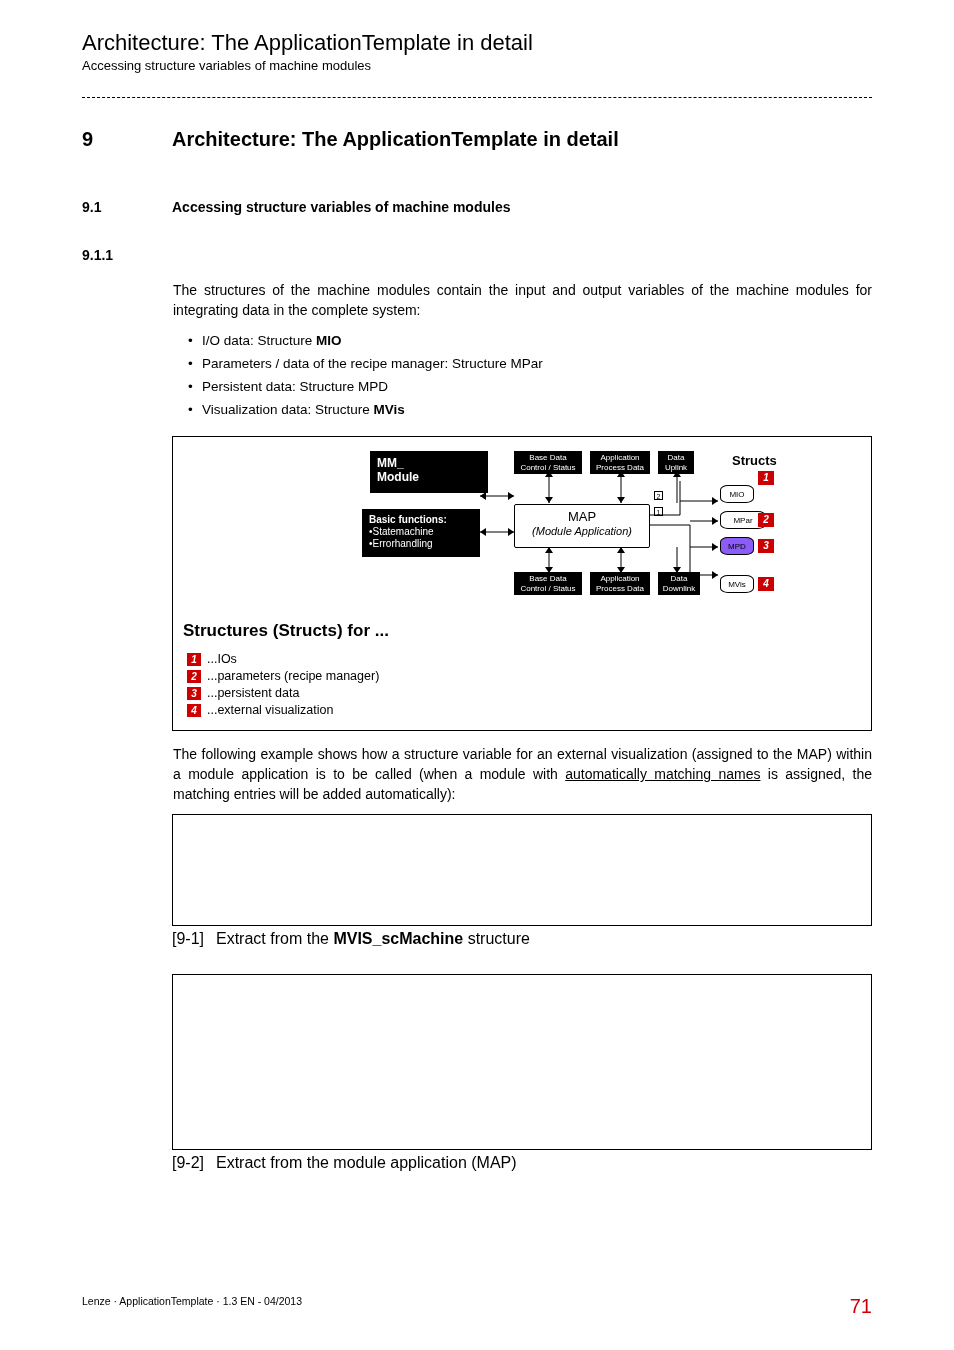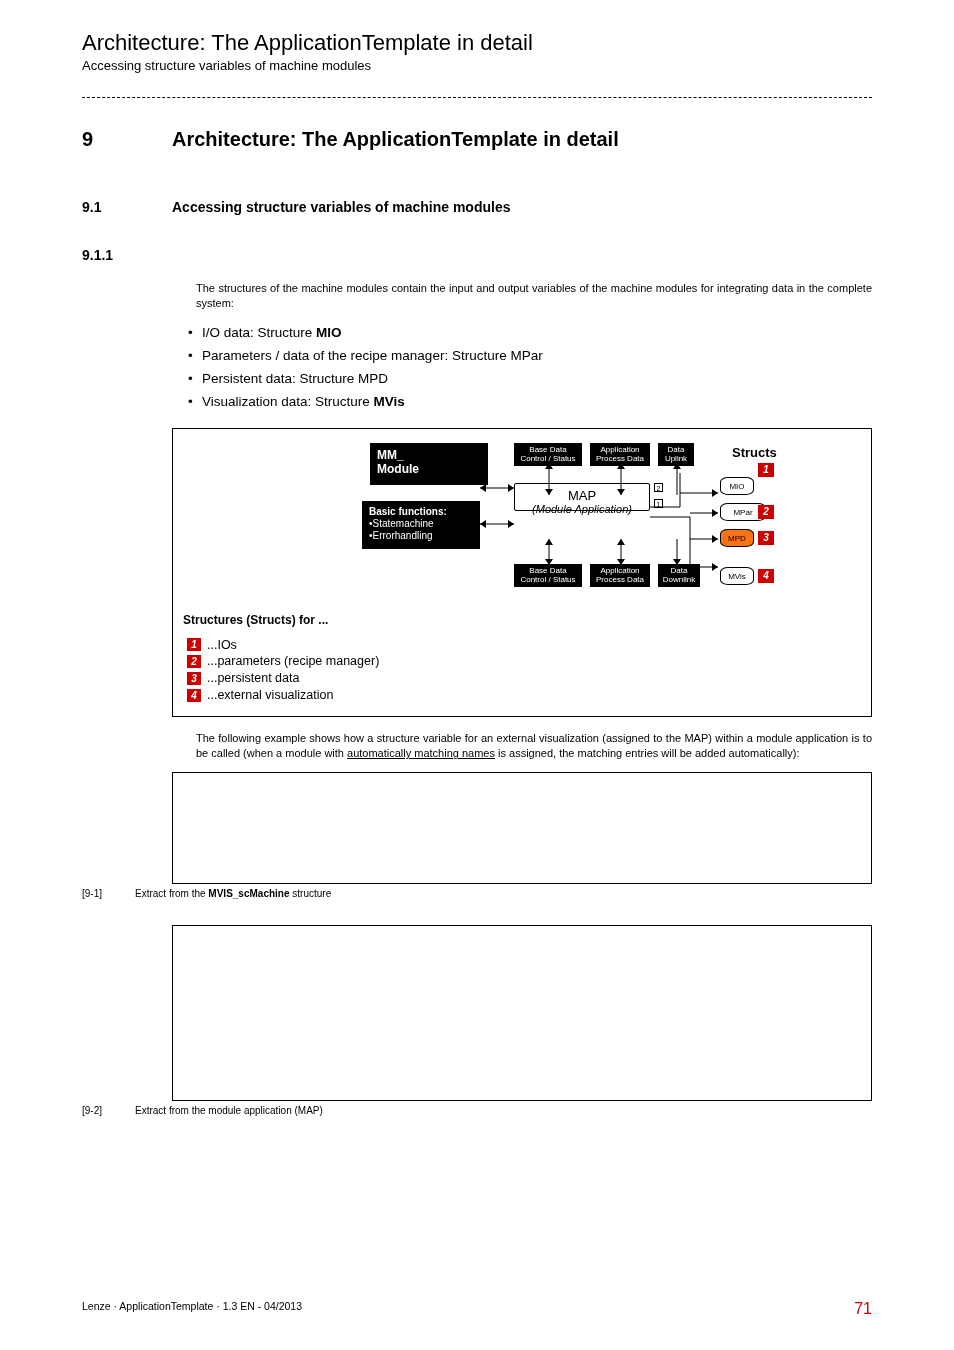--- a/index.html
+++ b/index.html
@@ -29,22 +29,22 @@
     margin: 24px 0 30px 0;
     letter-spacing: 4px;
   }
   .sec-row { display: flex; margin-bottom: 24px; }
   .sec-num { width: 90px; font-weight: 700; font-size: 20px; }
   .sec-title { font-weight: 700; font-size: 20px; }
   .sub-row { display: flex; margin-bottom: 18px; }
   .sub-num { width: 90px; font-weight: 700; font-size: 14px; }
   .sub-title { font-weight: 700; font-size: 14px; }
   .body-text {
-    margin-left: 114px;
-    font-size: 11px;
+    margin-left: 91px;
+    font-size: 14px;
     line-height: 1.4;
     text-align: justify;
     margin-bottom: 10px;
   }
   ul.bullets {
     list-style: none;
     margin-left: 106px;
     margin-bottom: 14px;
   }
   ul.bullets li {
@@ -88,21 +88,21 @@
     font-weight: 700;
     font-size: 10px;
     width: 16px;
     height: 14px;
     text-align: center;
     font-style: italic;
     line-height: 14px;
   }
   .structs-title {
     font-weight: 700;
-    font-size: 12px;
+    font-size: 17px;
     margin-bottom: 10px;
     margin-top: 4px;
   }
   .structs-list {
     list-style: none;
     font-size: 12.5px;
     line-height: 1.35;
     margin-left: 4px;
   }
   .structs-list li { display: flex; align-items: center; }
@@ -113,43 +113,43 @@
     font-size: 10px;
     width: 14px;
     height: 13px;
     text-align: center;
     line-height: 13px;
     margin-right: 6px;
     font-style: italic;
   }
   .caption-row {
     display: flex;
-    font-size: 10px;
+    font-size: 16px;
+    margin-left: 90px;
     margin-bottom: 26px;
     margin-top: 4px;
-    gap: 9px;
   }
   .caption-tag { width: 44px; }
   .empty-box {
     margin-left: 90px;
     border: 1px solid #000;
     margin-bottom: 2px;
   }
   .empty-box.h1 { height: 112px; }
   .empty-box.h2 { height: 176px; }
   .footer {
     position: absolute;
     bottom: 32px;
     left: 82px;
     right: 82px;
     display: flex;
     justify-content: space-between;
     font-size: 10.5px;
   }
-  .footer-page { color: #c00; font-size: 16px; }
+  .footer-page { color: #c00; font-size: 20px; }
   .underline { text-decoration: underline; }
   b { font-weight: 700; }
   svg.arrow { position: absolute; overflow: visible; }
 </style>
 </head>
 <body>
 
 <div>
   <div class="header-title">Architecture: The ApplicationTemplate in detail</div>
   <div class="header-sub">Accessing structure variables of machine modules</div>
@@ -204,21 +204,21 @@
     </div>
     <div class="d-box d-black d-smalltxt" style="left:348px; top:4px; width:60px;">
       <div>Application</div>
       <div>Process Data</div>
     </div>
     <div class="d-box d-black d-smalltxt" style="left:416px; top:4px; width:36px;">
       <div>Data</div>
       <div>Uplink</div>
     </div>
 
-    <div class="d-box" style="left:272px; top:44px; width:136px; height:28px; text-align:center; border-radius:2px;">
+    <div class="d-box" style="left:272px; top:57px; width:136px; height:44px; text-align:center; border-radius:2px;">
       <div style="font-size:13px;">MAP</div>
       <div style="font-size:11px; font-style:italic;">(Module Application)</div>
     </div>
 
     <div class="d-box d-black d-smalltxt" style="left:272px; top:125px; width:68px;">
       <div>Base Data</div>
       <div>Control / Status</div>
     </div>
     <div class="d-box d-black d-smalltxt" style="left:348px; top:125px; width:60px;">
       <div>Application</div>
@@ -282,21 +282,21 @@
       <polygon points="68,-10 62,-14 62,-6" fill="#000"></polygon>
       <polygon points="68,10 62,6 62,14" fill="#000"></polygon>
       <polygon points="68,36 62,32 62,40" fill="#000"></polygon>
       <polygon points="68,64 62,60 62,68" fill="#000"></polygon>
     </svg>
 
     <div style="position:absolute; left:490px; top:6px; font-weight:700; font-size:13px;">Structs</div>
 
     <div style="position:absolute; left:478px; top:38px; width:34px; height:18px; border:1px solid #000; border-radius:8px/5px; background:#fff; font-size:8px; text-align:center; line-height:18px;">MIO</div>
     <div style="position:absolute; left:478px; top:64px; width:46px; height:18px; border:1px solid #000; border-radius:8px/5px; background:#fff; font-size:8px; text-align:center; line-height:18px;">MPar</div>
-    <div style="position:absolute; left:478px; top:90px; width:34px; height:18px; border:1px solid #000; border-radius:8px/5px; background:#f97316; font-size:8px; text-align:center; line-height:18px;">MPD</div>
+    <div style="position:absolute; left:478px; top:90px; width:34px; height:18px; border:1px solid #000; border-radius:8px/5px; background:#8b5cf6; font-size:8px; text-align:center; line-height:18px;">MPD</div>
     <div style="position:absolute; left:478px; top:128px; width:34px; height:18px; border:1px solid #000; border-radius:8px/5px; background:#fff; font-size:8px; text-align:center; line-height:18px;">MVis</div>
 
     <div class="d-num" style="left:516px; top:24px;">1</div>
     <div class="d-num" style="left:516px; top:66px;">2</div>
     <div class="d-num" style="left:516px; top:92px;">3</div>
     <div class="d-num" style="left:516px; top:130px;">4</div>
   </div>
 
   <div class="structs-title">Structures (Structs) for ...</div>
   <ul class="structs-list">

